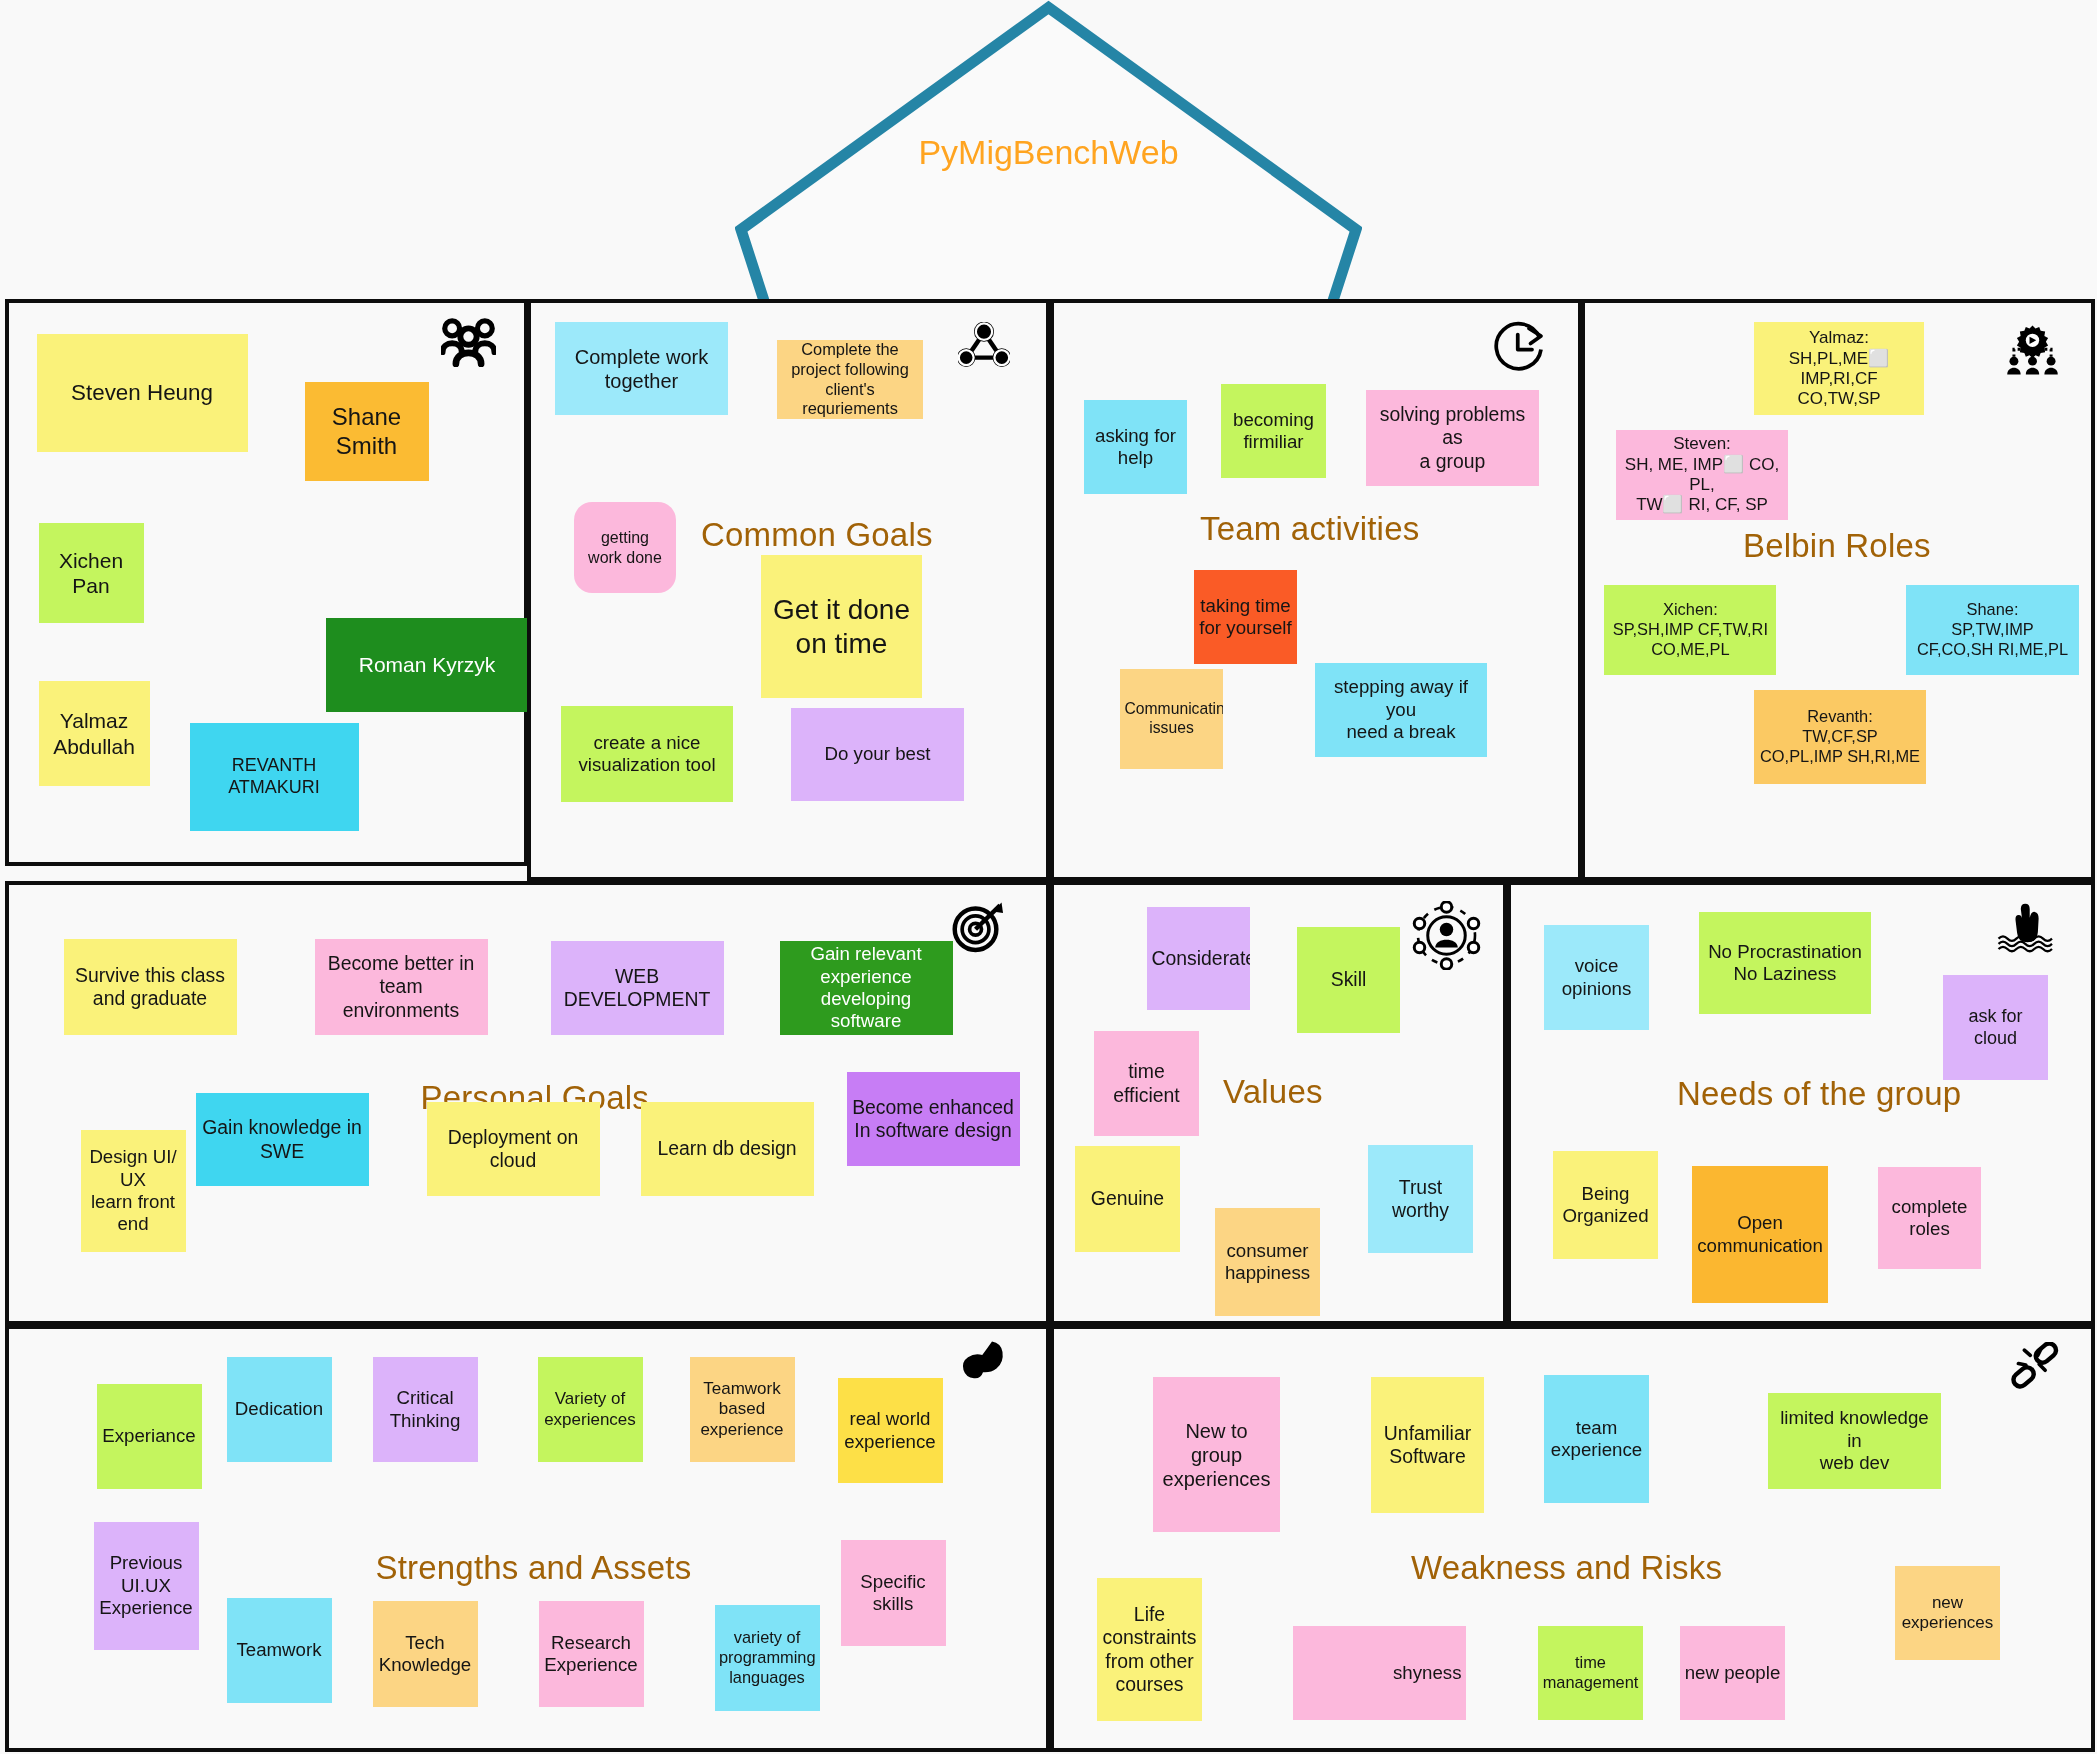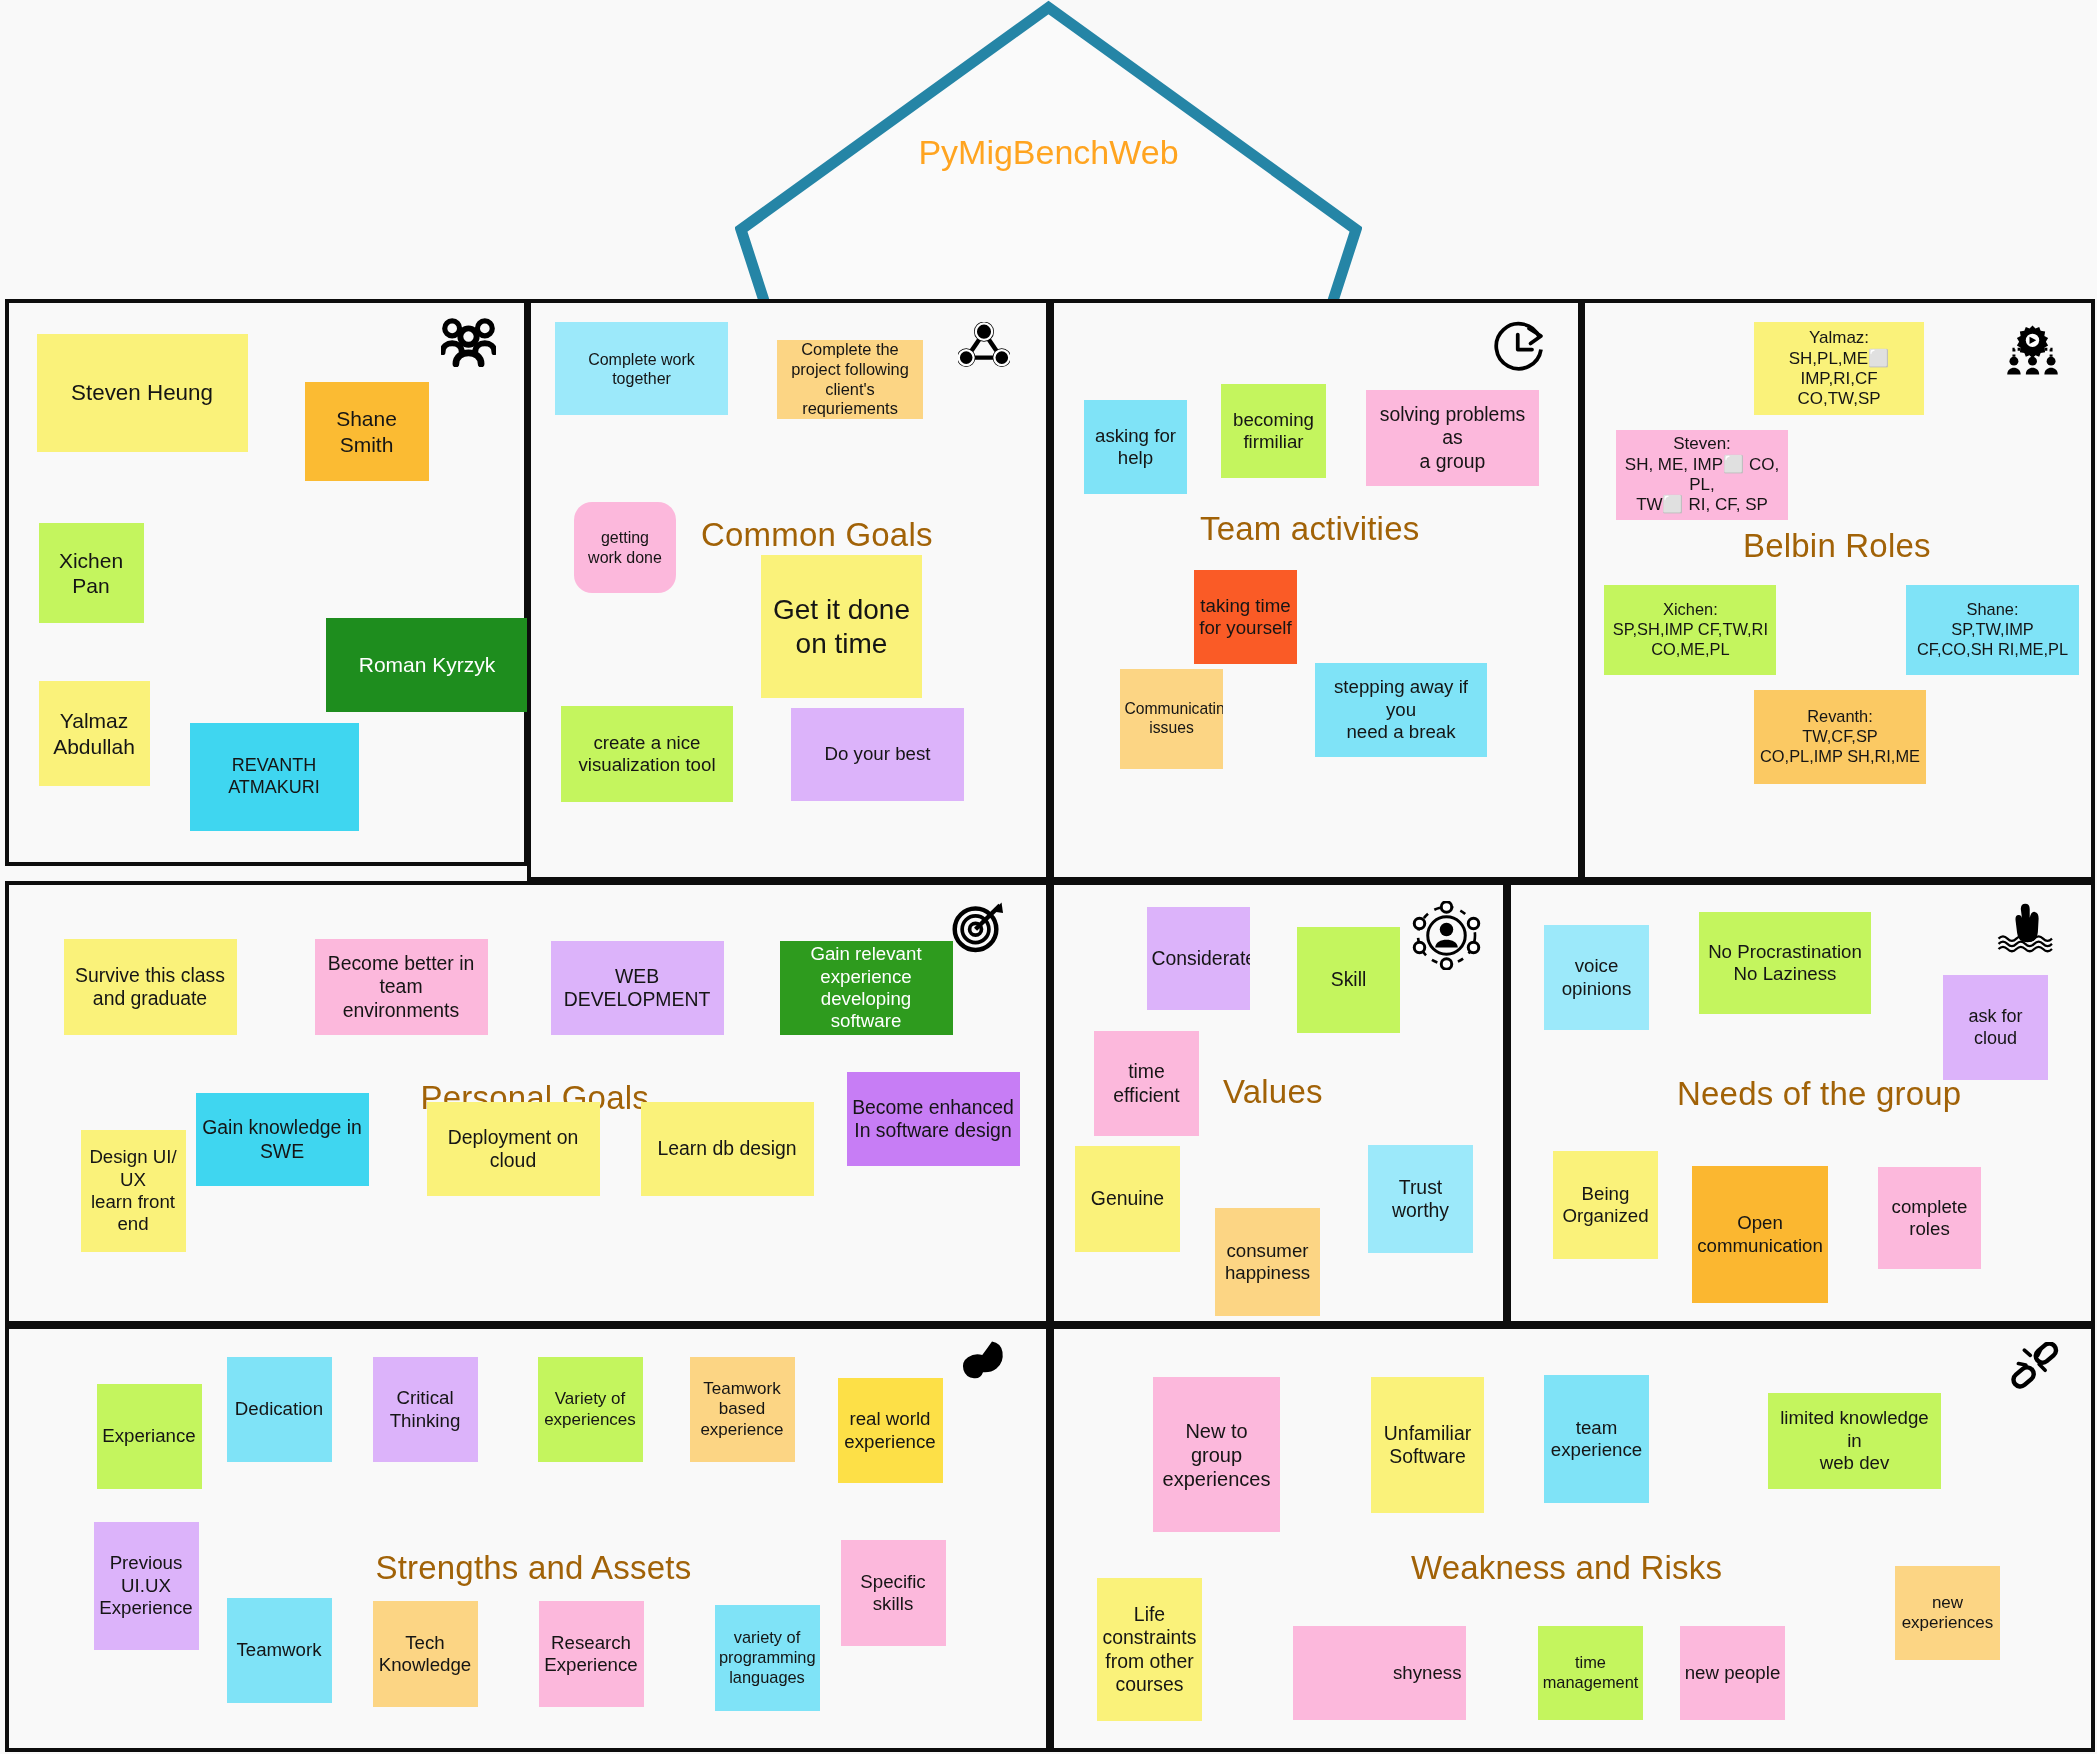--- a/index.html
+++ b/index.html
@@ -98,21 +98,21 @@
         <circle cx="59" cy="14" r="10" fill="none" stroke="#000" stroke-width="7"></circle>
         <path d="M46 46 C46 30 72 30 72 46" fill="none" stroke="#000" stroke-width="8" stroke-linecap="round"></path>
         <circle cx="37" cy="25" r="11" fill="none" stroke="#000" stroke-width="8"></circle>
         <path d="M20 62 C20 42 54 42 54 62" fill="none" stroke="#000" stroke-width="9" stroke-linecap="round"></path>
       </svg>
     </div>
     <div class="panel-title" style="left:166px; top:573px;">People and  Role</div>
     <div class="note" style="left:28px; top:31px; width:211px; height:118px; background:#FAF27A; font-size:22.4px;">
       <span>Steven Heung</span>
       </div>
-    <div class="note" style="left:296px; top:79px; width:124px; height:99px; background:#FBBB33; font-size:21px;">
+    <div class="note" style="left:296px; top:79px; width:124px; height:99px; background:#FBBB33; font-size:24px;">
       <span>Shane<br>Smith</span>
       </div>
     <div class="note" style="left:30px; top:220px; width:105px; height:100px; background:#C4F55E; font-size:21px;">
       <span>Xichen Pan</span>
       </div>
     <div class="note nt-dark" style="left:317px; top:315px; width:203px; height:94px; background:#1E8D1E; font-size:21px;">
       <span>Roman Kyrzyk</span>
       </div>
     <div class="note" style="left:30px; top:378px; width:111px; height:105px; background:#FAF27A; font-size:21px;">
       <span>Yalmaz<br>Abdullah</span>
@@ -130,21 +130,21 @@
         <line x1="12" y1="48" x2="58" y2="48" stroke="#000" stroke-width="6"></line>
         <circle cx="35" cy="13" r="11" fill="#000" stroke="#000" stroke-width="5"></circle>
         <circle cx="35" cy="13" r="11" fill="none" stroke="#fff" stroke-width="3"></circle>
         <circle cx="11" cy="48" r="10" fill="#000" stroke="#000" stroke-width="5"></circle>
         <circle cx="11" cy="48" r="10" fill="none" stroke="#fff" stroke-width="3"></circle>
         <circle cx="59" cy="48" r="10" fill="#000" stroke="#000" stroke-width="5"></circle>
         <circle cx="59" cy="48" r="10" fill="none" stroke="#fff" stroke-width="3"></circle>
       </svg>
     </div>
     <div class="panel-title" style="left:170px; top:213px;">Common Goals</div>
-    <div class="note" style="left:24px; top:19.4px; width:173px; height:93px; background:#9CE9FA; font-size:16px;">
+    <div class="note" style="left:24px; top:19.4px; width:173px; height:93px; background:#9CE9FA; font-size:20px;">
       <span>Complete work<br>together</span>
       </div>
     <div class="note" style="left:246px; top:37px; width:146px; height:79px; background:#FCD584; font-size:16.4px;">
       <span>Complete the<br>project following<br>client's requriements</span>
       </div>
     <div class="note" style="left:43px; top:199px; width:102px; height:91px; background:#FCB8DC; font-size:16px;border-radius:18px;">
       <span>getting<br>work done</span>
       </div>
     <div class="note" style="left:230px; top:252px; width:161px; height:143px; background:#FAF27A; font-size:28px;">
       <span>Get it done<br>on time</span>

